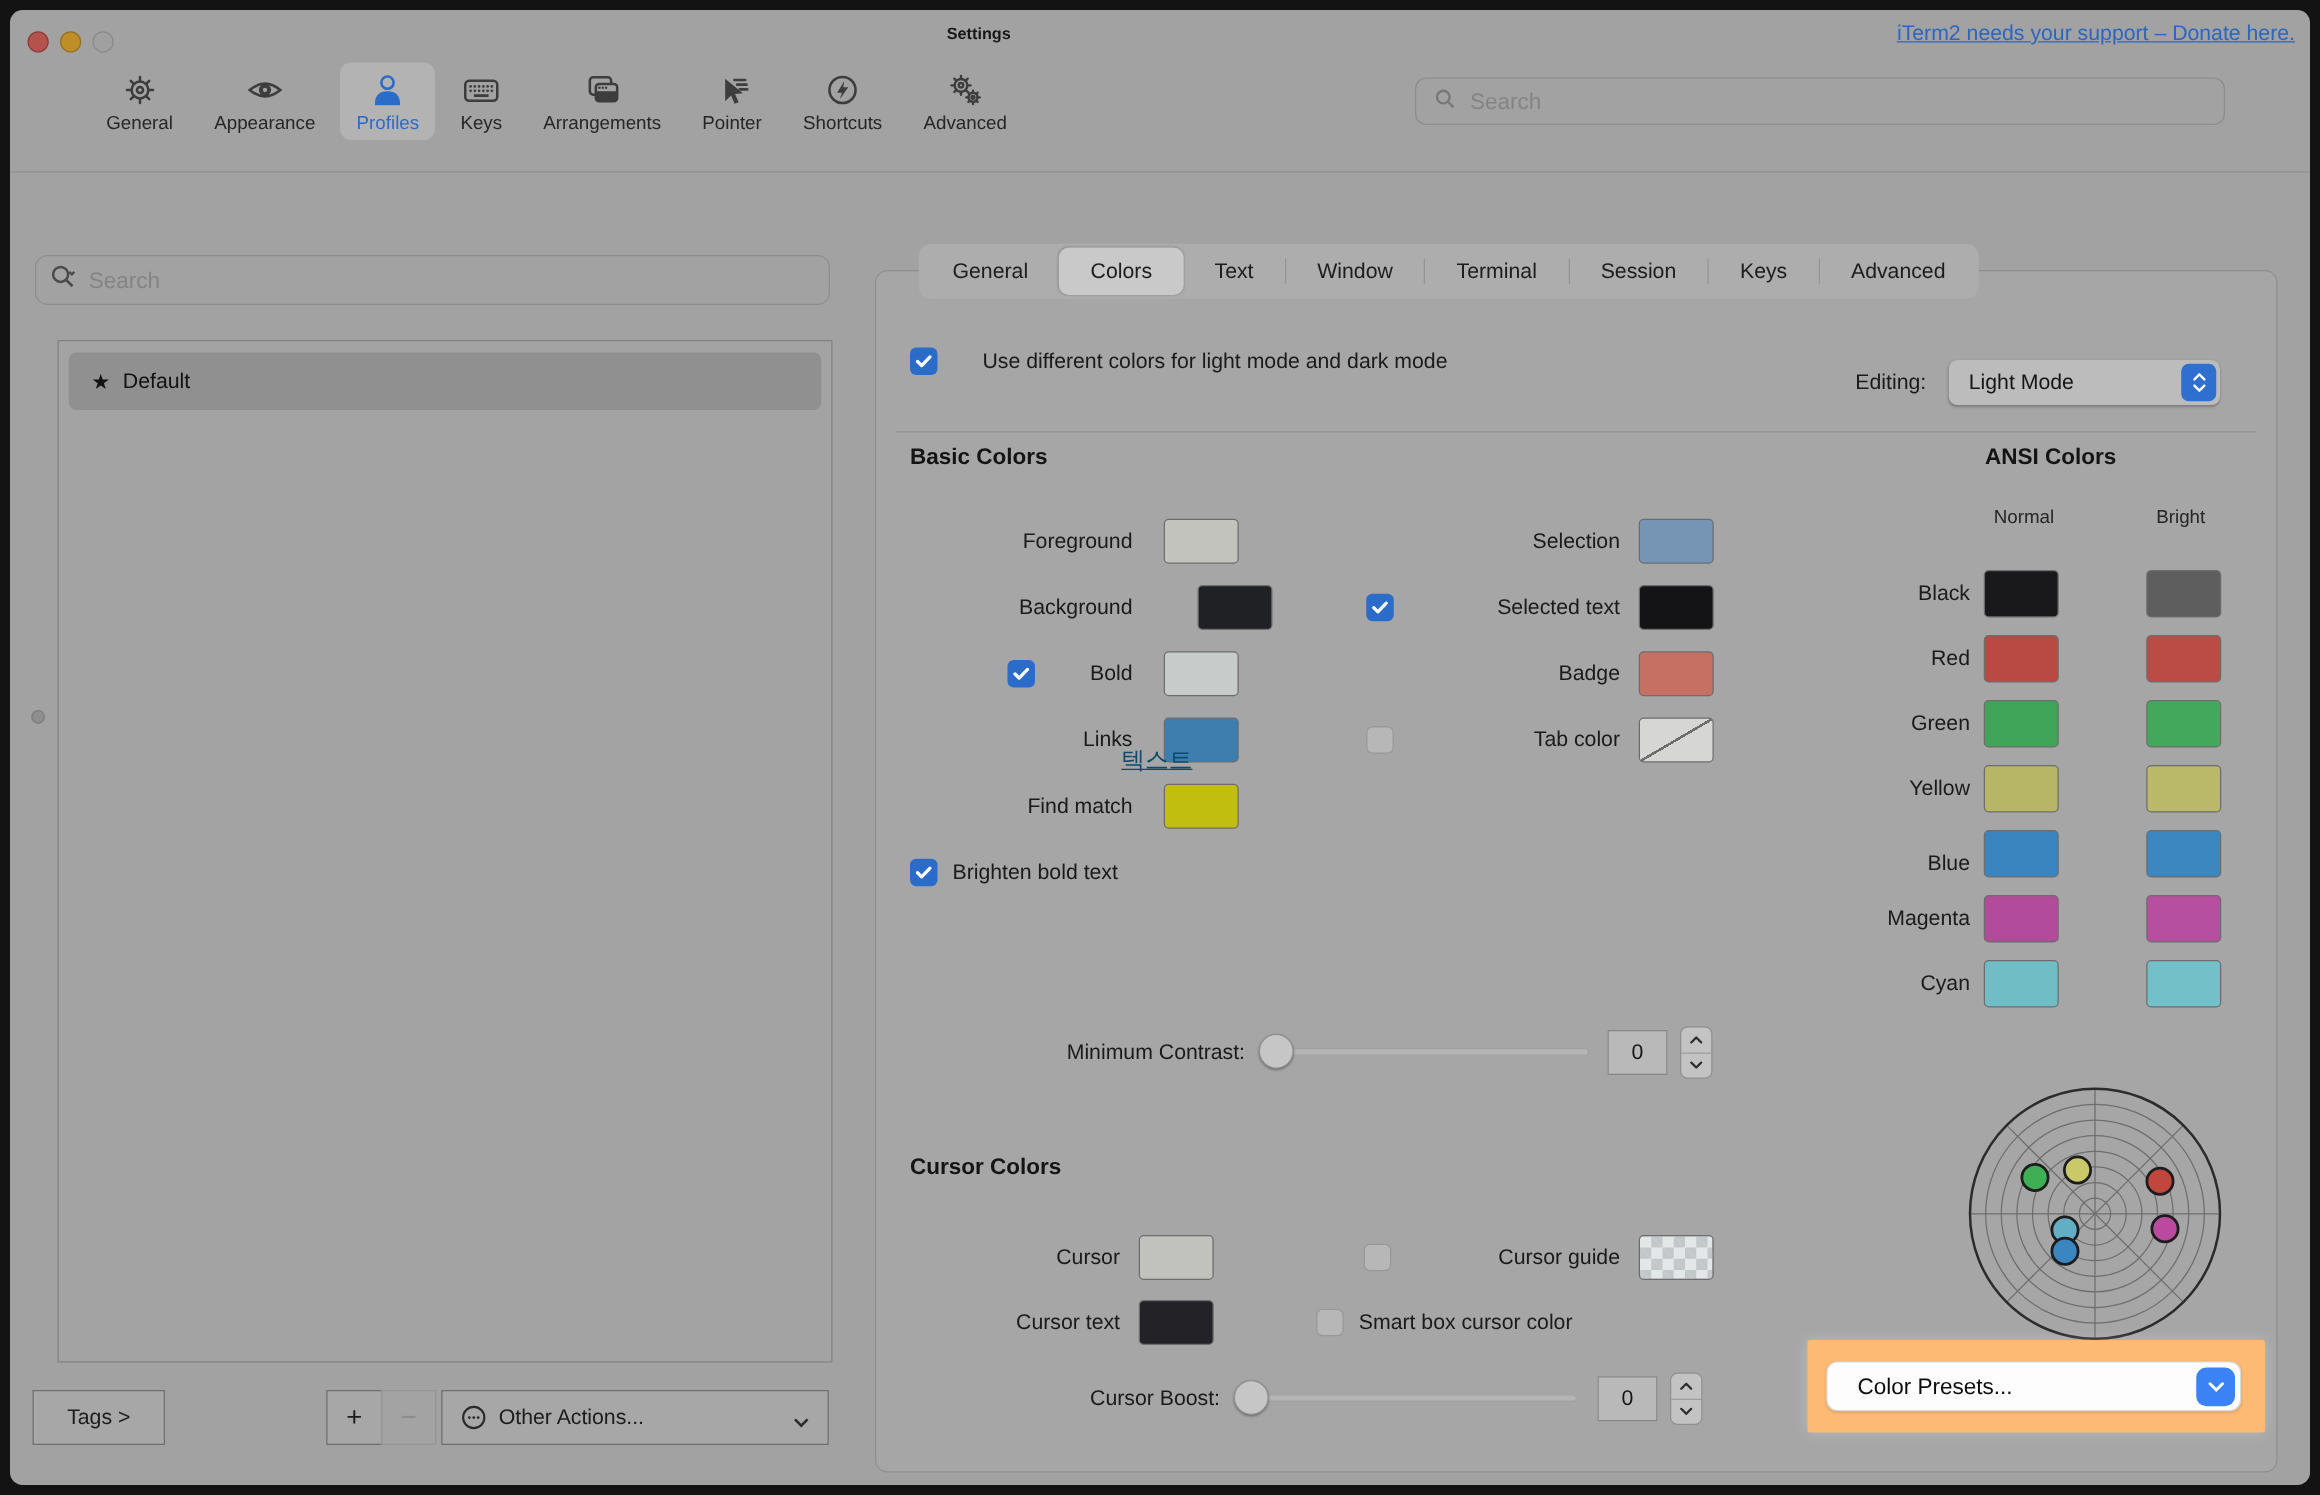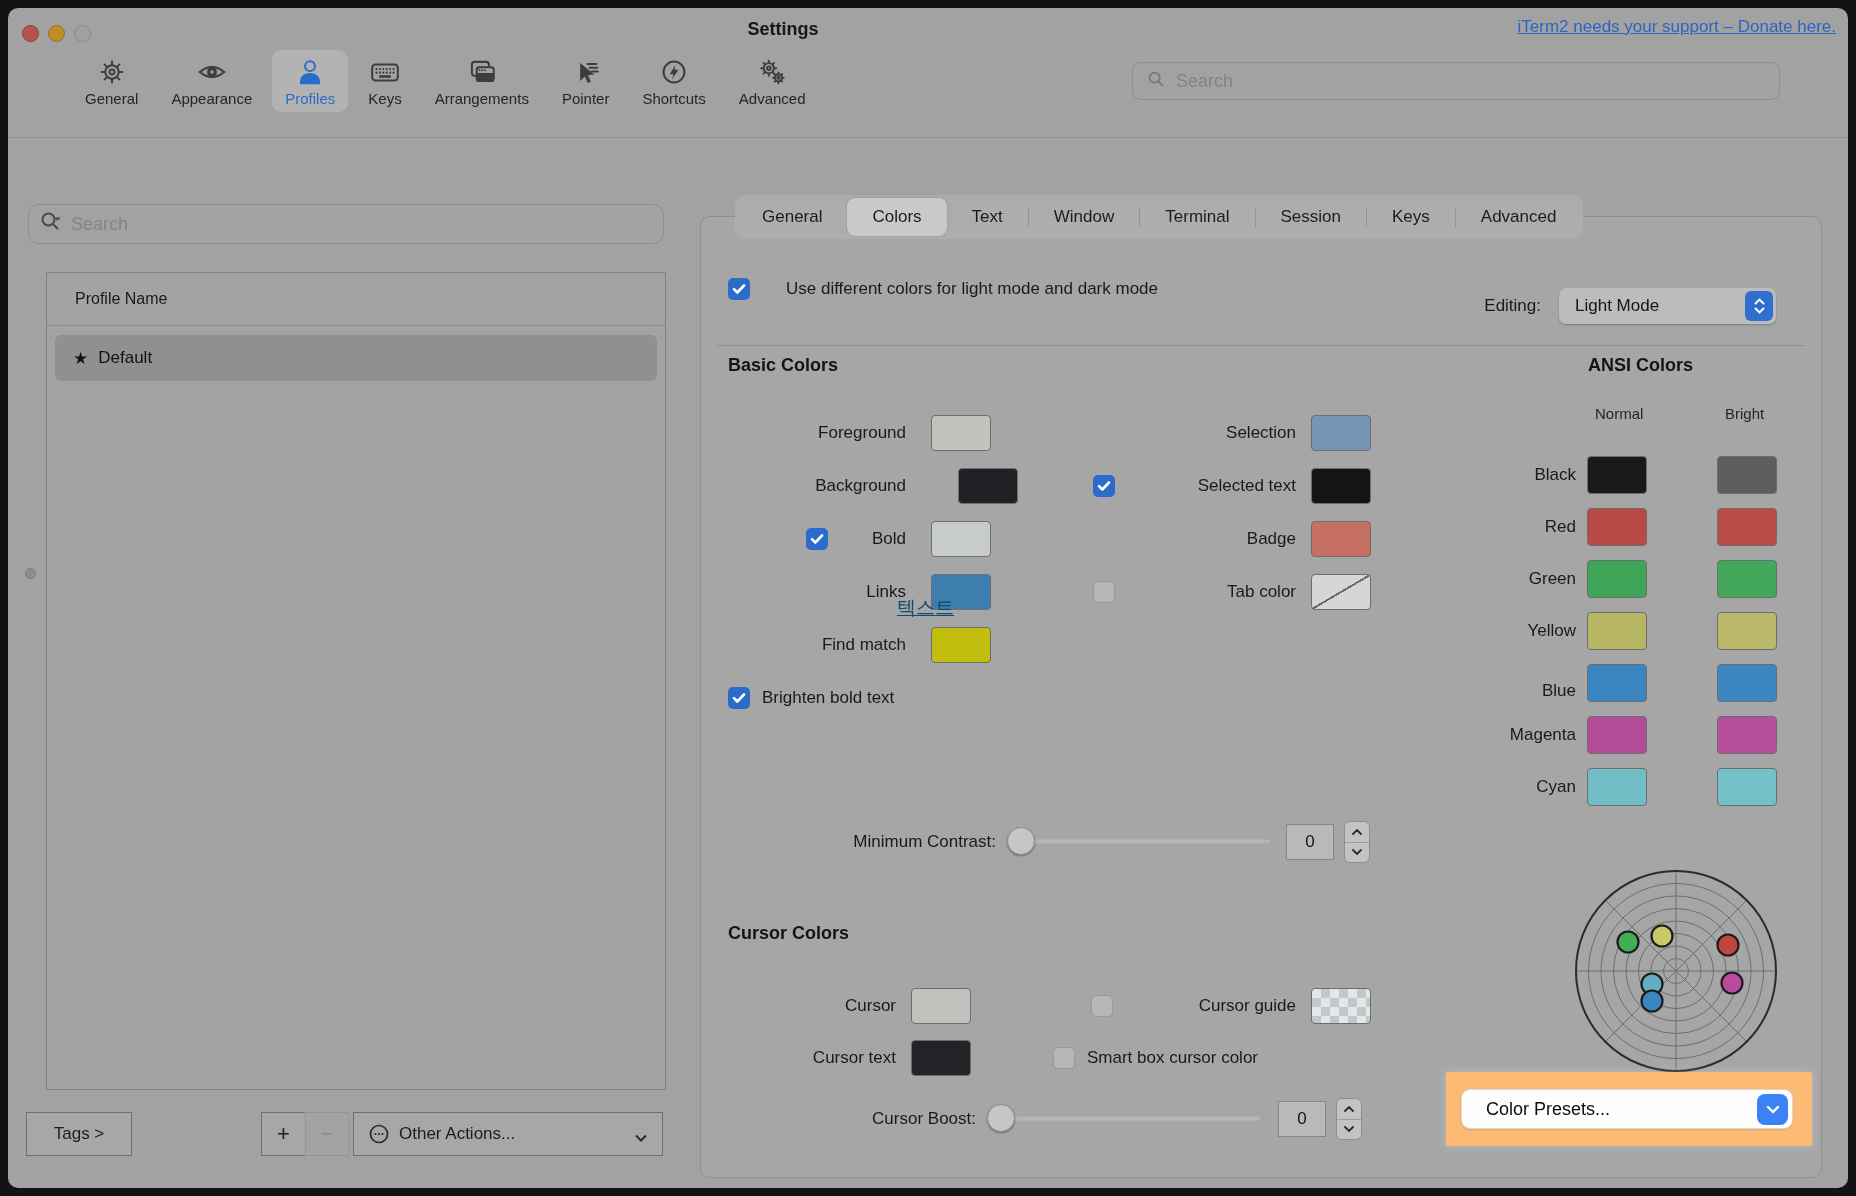--- a/index.html
+++ b/index.html
@@ -14,21 +14,21 @@
     position:absolute;left:8px;top:8px;width:1840px;height:1180px;
     background:#a2a2a2;border-radius:10px;overflow:hidden;
   }
   
   .traffic{position:absolute;left:14px;top:17px;display:flex;gap:9px;}
   .tl{width:15px;height:15px;border-radius:50%;}
   .tl.red{background:#b5524c;border:1px solid #8e3c38;}
   .tl.yellow{background:#bd8f26;border:1px solid #96701c;}
   .tl.gray{background:#a0a0a0;border:1px solid #8a8a8a;}
   .win-title{position:absolute;left:675px;top:11px;width:200px;text-align:center;
-    font-size:18px;font-weight:bold;color:#171717;}
+    font-size:13px;font-weight:bold;color:#171717;}
   .donate{position:absolute;right:12px;top:9px;font-size:17px;color:#2c66c0;
     text-decoration:underline;cursor:pointer;}
   .toolbar{position:absolute;left:0;top:42px;width:100%;height:88px;
     border-bottom:1px solid #909090;display:flex;align-items:flex-start;padding-left:64px;box-sizing:border-box;}
   .titem{display:flex;flex-direction:column;align-items:center;justify-content:flex-start;
     padding:6px 13px 5px;border-radius:9px;margin-right:7px;}
   .titem .tlabel{font-size:15px;color:#262626;margin-top:2px;white-space:nowrap;}
   .titem svg{display:block;}
   .titem.sel{background:#b3b3b3;}
   .titem.sel .tlabel{color:#2b6cc9;}
@@ -276,21 +276,20 @@
       <svg width="24" height="24" viewBox="0 0 24 24" fill="none" stroke="#4a4a4a" stroke-width="2">
         <circle cx="9.5" cy="9.5" r="6"></circle>
           <line x1="14.2" y1="14.2" x2="19" y2="19"></line>
         <polyline points="16.5,7.5 18.5,9.5 20.5,7.5" stroke-width="1.8"></polyline>
       </svg>
     </span>
     <span class="ph">Search</span>
   </div>
 
   <div class="panel">
-    <div class="panel-head">Profile Name</div>
     <div class="prow">
       <span class="star">★</span>
       <span>Default</span>
     </div>
   </div>
 
   <div class="edge-dot"></div>
 
   <div class="btn" style="left:18px;top:1104px;width:106px;">
     <span>Tags &gt;</span>

